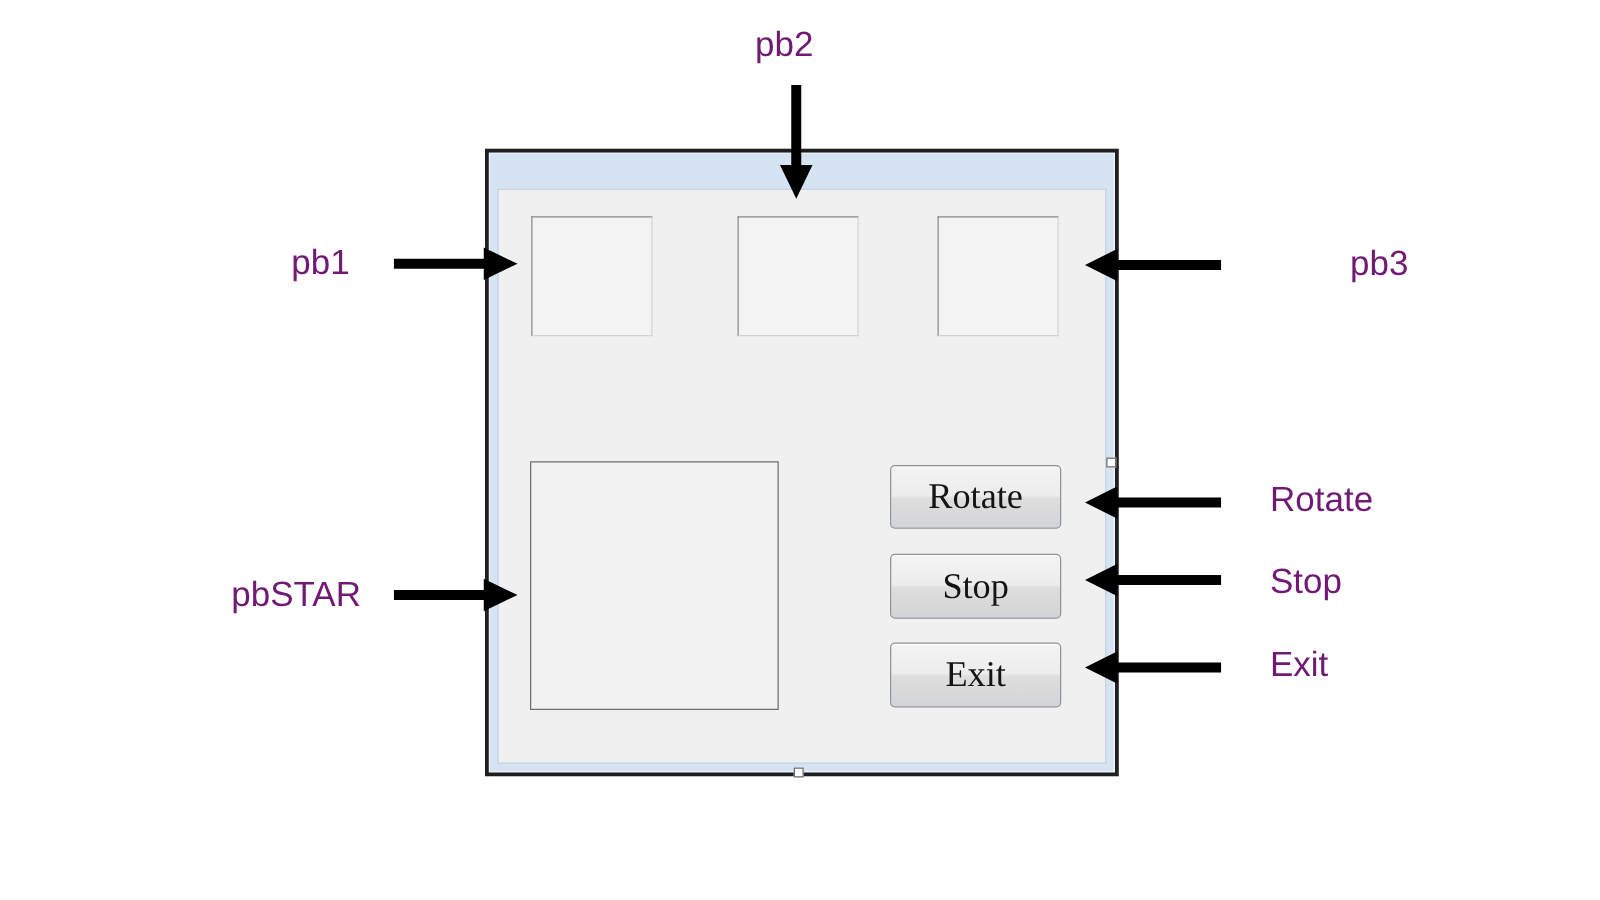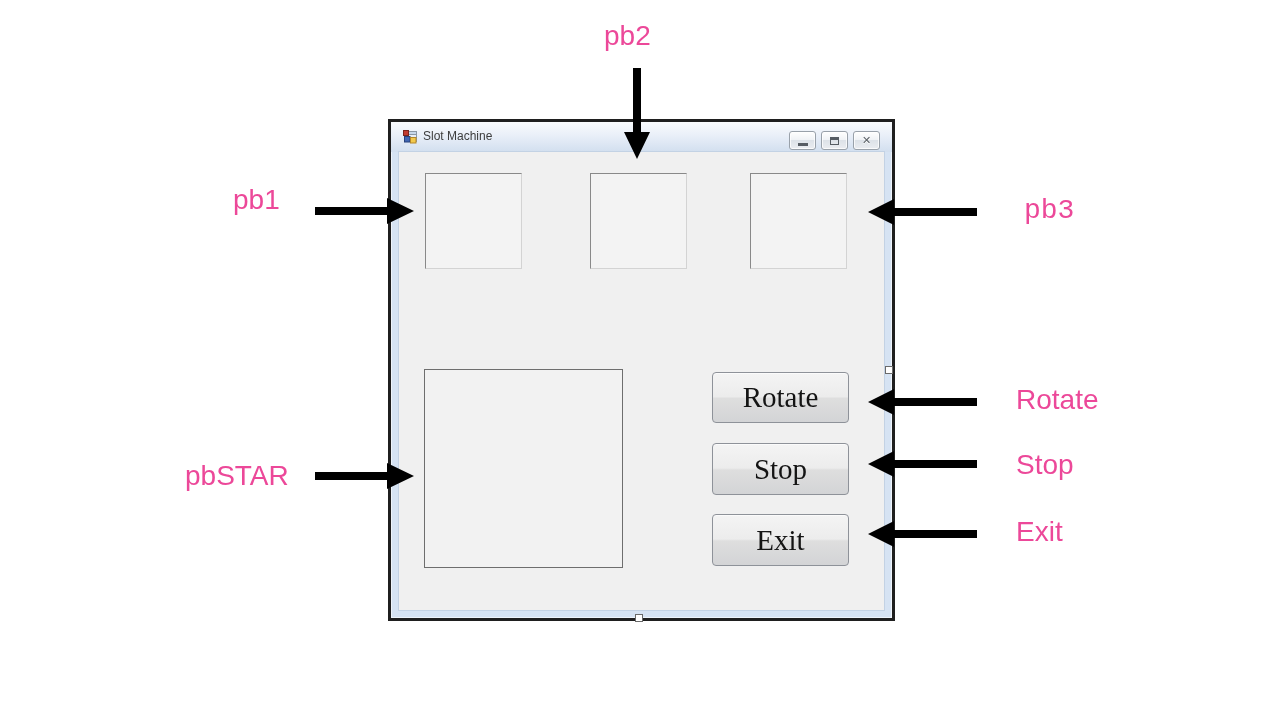--- a/index.html
+++ b/index.html
@@ -47,25 +47,25 @@
   .btn-rotate{left:313px;top:220px;height:51px;}
   .btn-stop{left:313px;top:291px;height:52px;}
   .btn-exit{left:313px;top:362px;height:52px;}
 
   .handle{position:absolute;width:8px;height:8px;background:#ffffff;border:1px solid #6a6a6a;
           box-sizing:border-box;z-index:6;}
   .handle-right{left:885px;top:366px;}
   .handle-bottom{left:635px;top:614px;}
 
   
-  .ann-label{position:absolute;z-index:5;font-size:28px;color:#ec4899;white-space:nowrap;
+  .ann-label{position:absolute;z-index:5;font-size:28px;color:#701a75;white-space:nowrap;
              font-family:"Liberation Sans",sans-serif;}
-  .lbl-pb1{left:233px;top:184px;}
+  .lbl-pb1{left:233px;top:194px;}
   .lbl-pb2{left:604px;top:20px;}
-  .lbl-pb3{left:1024px;top:195px;font-family:Liberation Mono, monospace;}
+  .lbl-pb3{left:1080px;top:195px;}
   .lbl-pbstar{left:185px;top:460px;}
   .lbl-rotate{left:1016px;top:384px;}
   .lbl-stop{left:1016px;top:449px;}
   .lbl-exit{left:1016px;top:516px;}
 
   .arrow{position:absolute;z-index:5;}
   .arr-pb1{left:315px;top:197px;}
   .arr-pbstar{left:315px;top:462px;}
   .arr-pb2{left:623px;top:68px;}
   .arr-pb3{left:867px;top:198px;}
@@ -73,43 +73,20 @@
   .arr-stop{left:867px;top:450px;}
   .arr-exit{left:867px;top:520px;}
 </style>
 </head>
 <body>
 
 <div class="canvas">
 
   <div class="window">
 
-    <div class="titlebar">
-      <span class="app-icon">
-        <svg width="14" height="14" viewBox="0 0 14 14">
-          <rect x="2.5" y="1.5" width="11" height="10" fill="#e6edf5" stroke="#8a97a5"></rect>
-          <rect x="2.5" y="1.5" width="11" height="3" fill="#c7d7ea" stroke="#8a97a5"></rect>
-          <rect x="0.5" y="0.5" width="5" height="5" fill="#c23a2f" stroke="#7c241d"></rect>
-          <rect x="1.5" y="6.5" width="5.5" height="5.5" fill="#4066b3" stroke="#26407a"></rect>
-          <rect x="7.5" y="7.5" width="5.5" height="5.5" fill="#f2c94c" stroke="#b5872a"></rect>
-        </svg>
-      </span>
-      <span class="title-text">Slot Machine</span>
-      <div class="controls">
-        <div class="winbtn">
-          <span class="glyph-min"></span>
-        </div>
-        <div class="winbtn">
-          <span class="glyph-max"></span>
-        </div>
-        <div class="winbtn">
-          <span class="glyph-close">✕</span>
-        </div>
-      </div>
-    </div>
 
     <div class="client">
       <div class="pbox pb1"></div>
       <div class="pbox pb2"></div>
       <div class="pbox pb3"></div>
       <div class="pbox-star"></div>
       <button class="form-btn btn-rotate">Rotate</button>
       <button class="form-btn btn-stop">Stop</button>
       <button class="form-btn btn-exit">Exit</button>
     </div>

